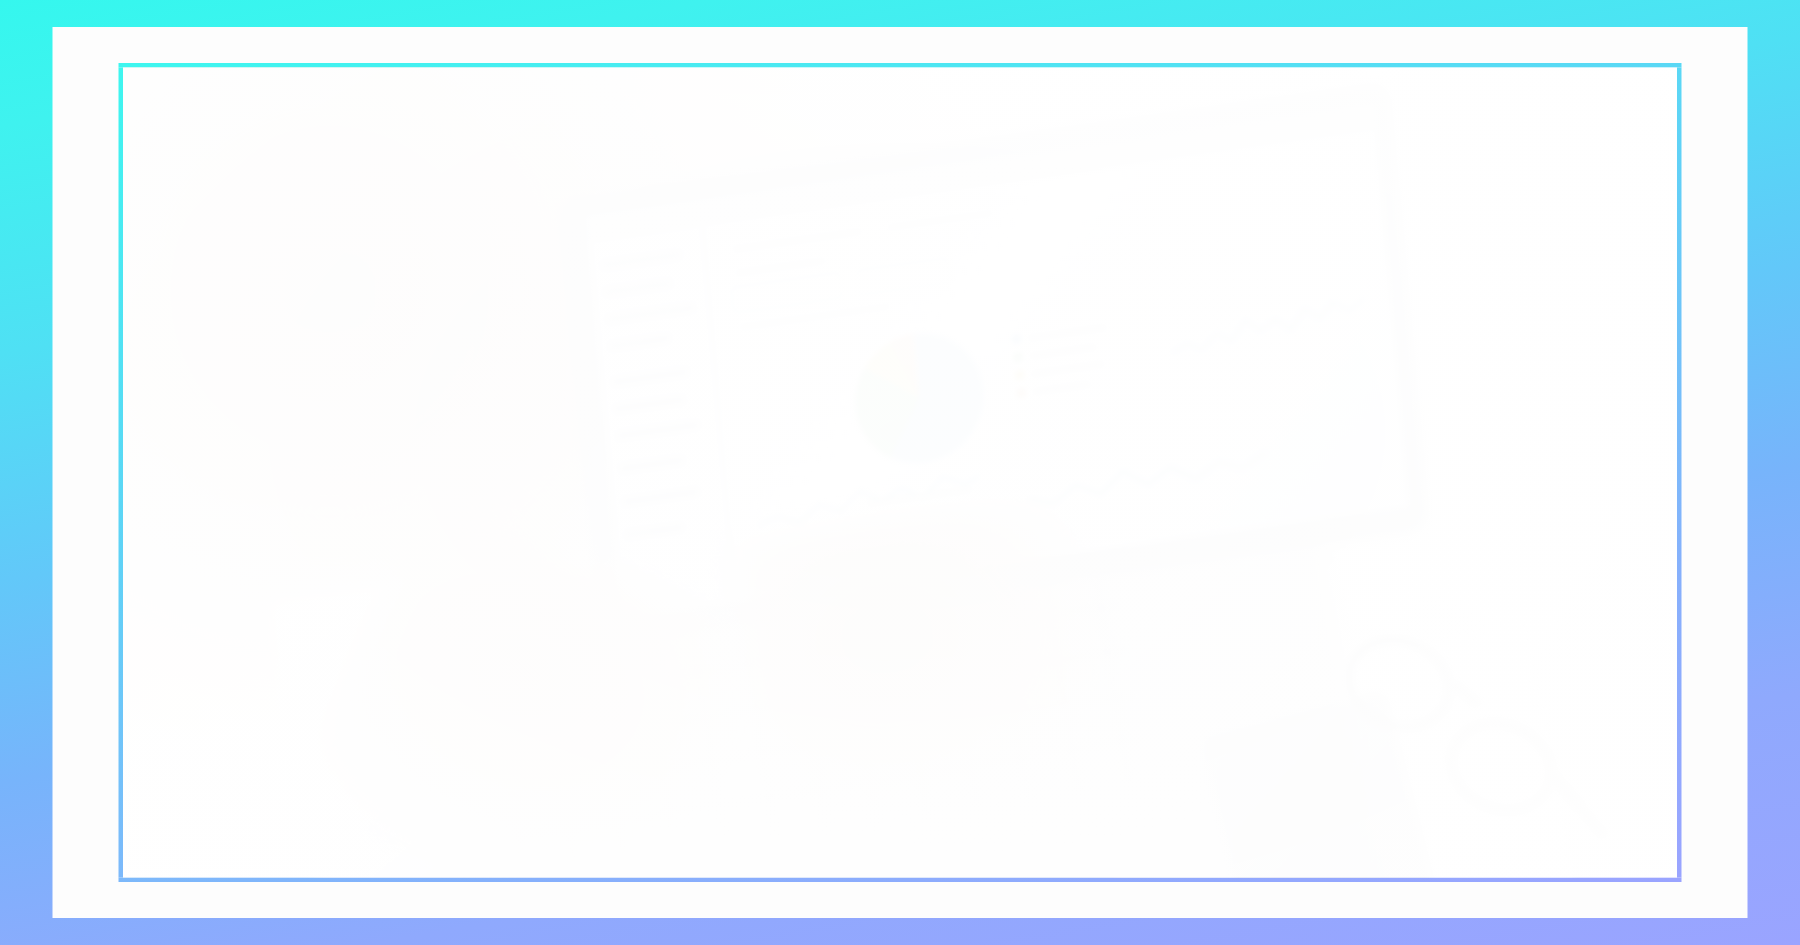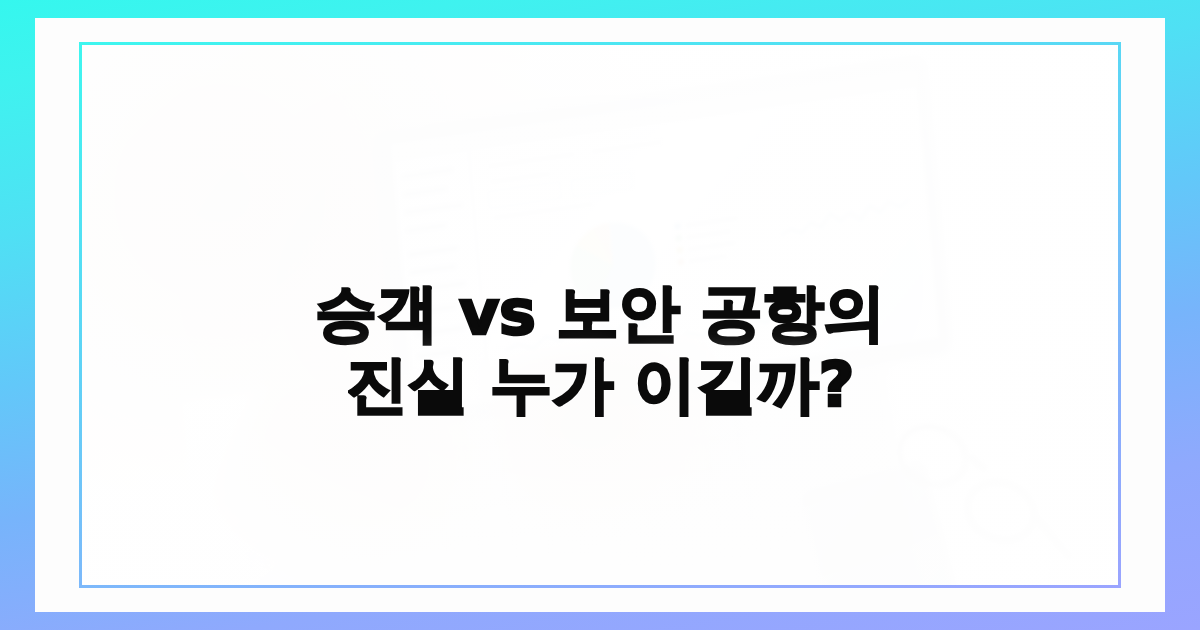--- a/index.html
+++ b/index.html
@@ -322,20 +322,16 @@
         <div class="ph-glasses">
           <span class="ph-lens a"></span>
           <span class="ph-lens b"></span>
           <span class="ph-bridge"></span>
           <span class="ph-temple"></span>
         </div>
 
         <div class="photo-wash"></div>
       </div>
 
-      <div class="title-block">
-        <span class="title-line">승객 vs 보안 공항의</span>
-        <span class="title-line">진실 누가 이길까?</span>
-      </div>
 
     </div>
   </div>
 </div>
 
 </body></html>

